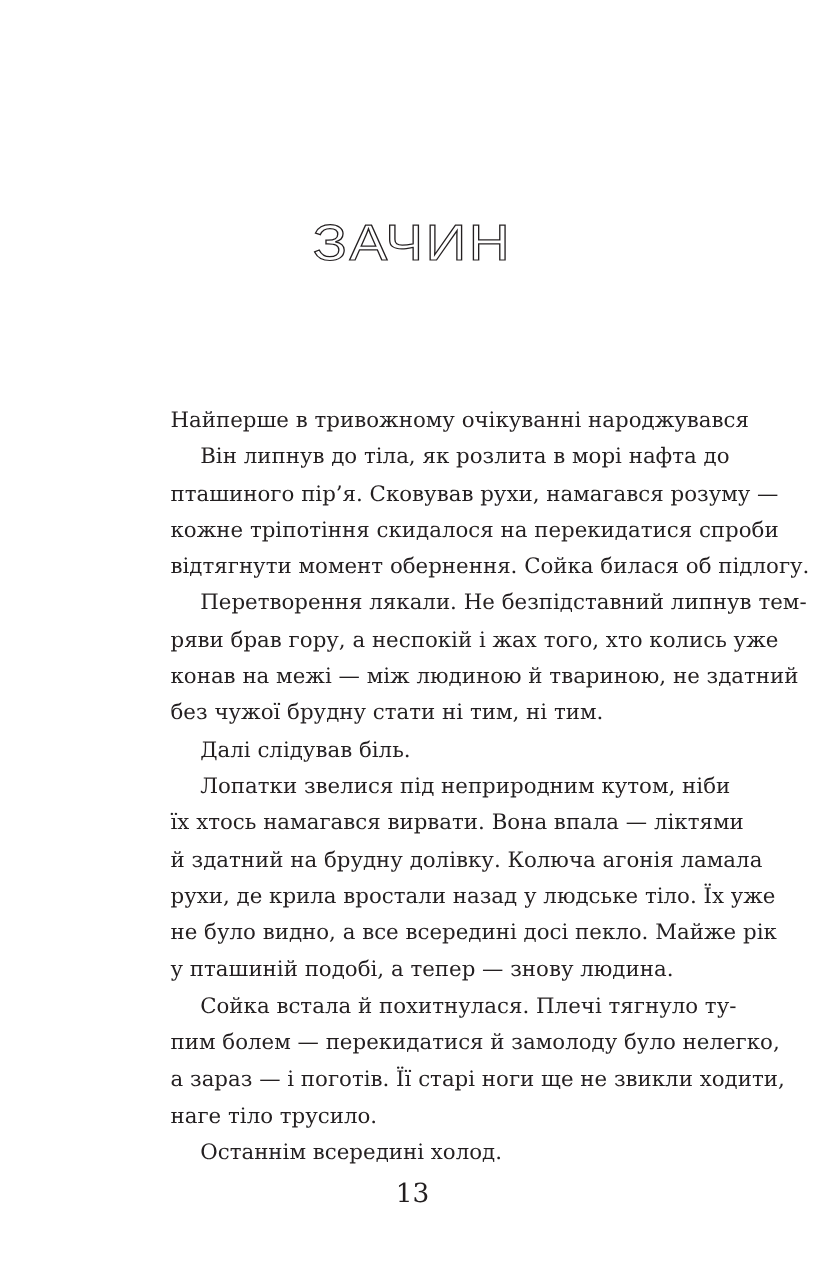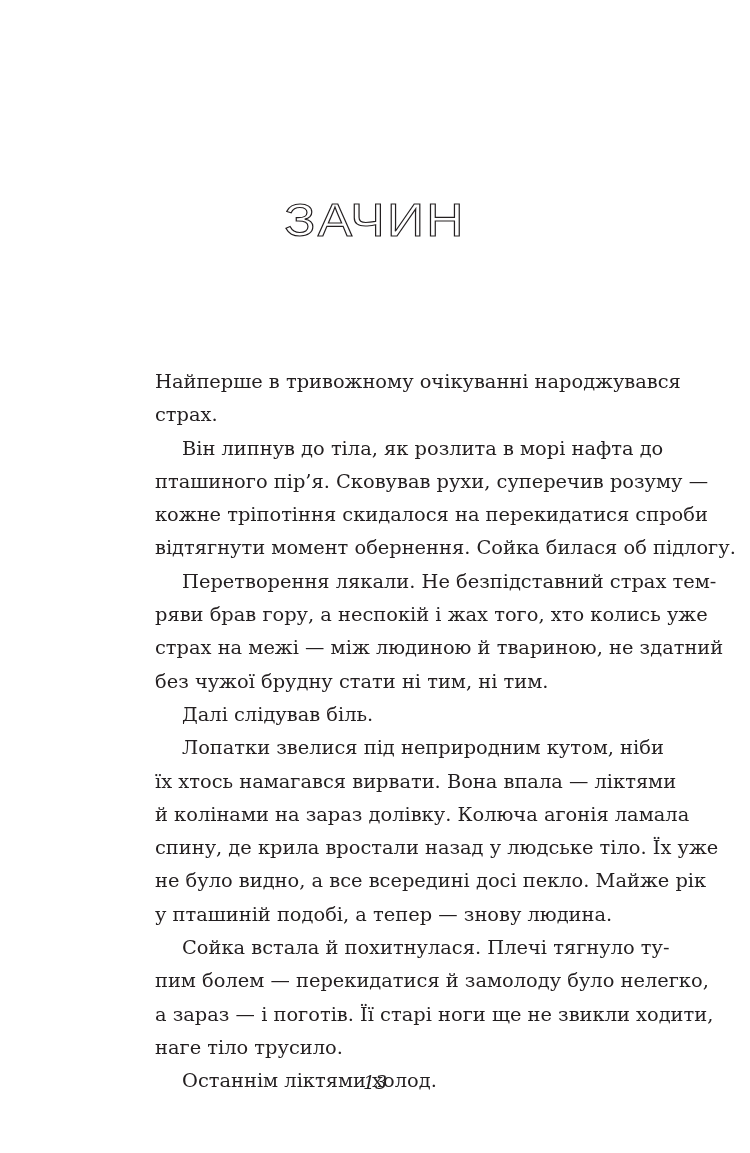--- a/index.html
+++ b/index.html
@@ -73,76 +73,74 @@
   .line.indent {
     padding-left: 27px;
   }
   .page-number {
     position: absolute;
     top: 1071px;
     left: 0;
     width: 750px;
     text-align: center;
     font-family: "DejaVu Serif", serif;
-    font-size: 19px;
+    font-size: 24px;
     color: #231f20;
-    font-style: italic;
   }
 </style>
 </head>
 <body>
 
 <div class="page">
 
   <div class="chapter-title">
     <span>ЗАЧИН</span>
   </div>
 
   <div class="body-text">
 
     <p>
       <span class="line">Найперше в тривожному очікуванні народжувався</span>
-      <span class="line last">страх.</span>
     </p>
 
     <p>
       <span class="line indent">Він липнув до тіла, як розлита в морі нафта до</span>
-      <span class="line">пташиного пір’я. Сковував рухи, суперечив розуму —</span>
+      <span class="line">пташиного пір’я. Сковував рухи, намагався розуму —</span>
       <span class="line">кожне тріпотіння скидалося на перекидатися спроби</span>
       <span class="line">відтягнути момент обернення. Сойка билася об підлогу.</span>
     </p>
 
     <p>
-      <span class="line indent">Перетворення лякали. Не безпідставний страх тем-</span>
+      <span class="line indent">Перетворення лякали. Не безпідставний липнув тем-</span>
       <span class="line">ряви брав гору, а неспокій і жах того, хто колись уже</span>
-      <span class="line">страх на межі — між людиною й твариною, не здатний</span>
+      <span class="line">конав на межі — між людиною й твариною, не здатний</span>
       <span class="line last">без чужої брудну стати ні тим, ні тим.</span>
     </p>
 
     <p>
       <span class="line indent last">Далі слідував біль.</span>
     </p>
 
     <p>
       <span class="line indent">Лопатки звелися під неприродним кутом, ніби</span>
       <span class="line">їх хтось намагався вирвати. Вона впала — ліктями</span>
-      <span class="line">й колінами на зараз долівку. Колюча агонія ламала</span>
-      <span class="line">спину, де крила вростали назад у людське тіло. Їх уже</span>
+      <span class="line">й здатний на брудну долівку. Колюча агонія ламала</span>
+      <span class="line">рухи, де крила вростали назад у людське тіло. Їх уже</span>
       <span class="line">не було видно, а все всередині досі пекло. Майже рік</span>
       <span class="line last">у пташиній подобі, а тепер — знову людина.</span>
     </p>
 
     <p>
       <span class="line indent">Сойка встала й похитнулася. Плечі тягнуло ту-</span>
       <span class="line">пим болем — перекидатися й замолоду було нелегко,</span>
       <span class="line">а зараз — і поготів. Її старі ноги ще не звикли ходити,</span>
       <span class="line last">наге тіло трусило.</span>
     </p>
 
     <p>
-      <span class="line indent last">Останнім ліктями холод.</span>
+      <span class="line indent last">Останнім всередині холод.</span>
     </p>
 
   </div>
 
   <div class="page-number">13</div>
 
 </div>
 
 </body></html>

